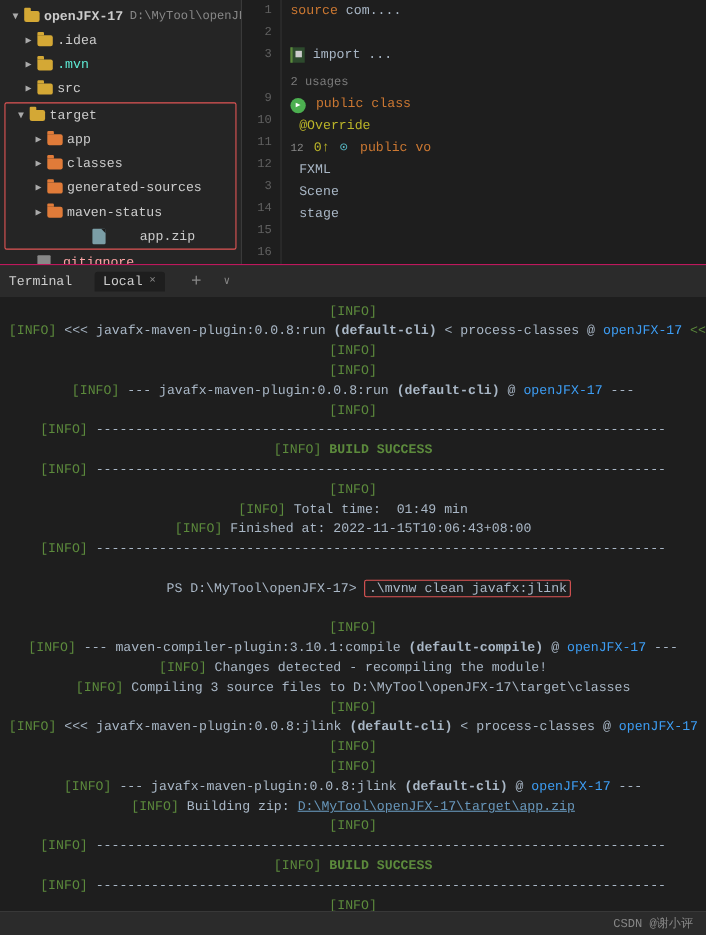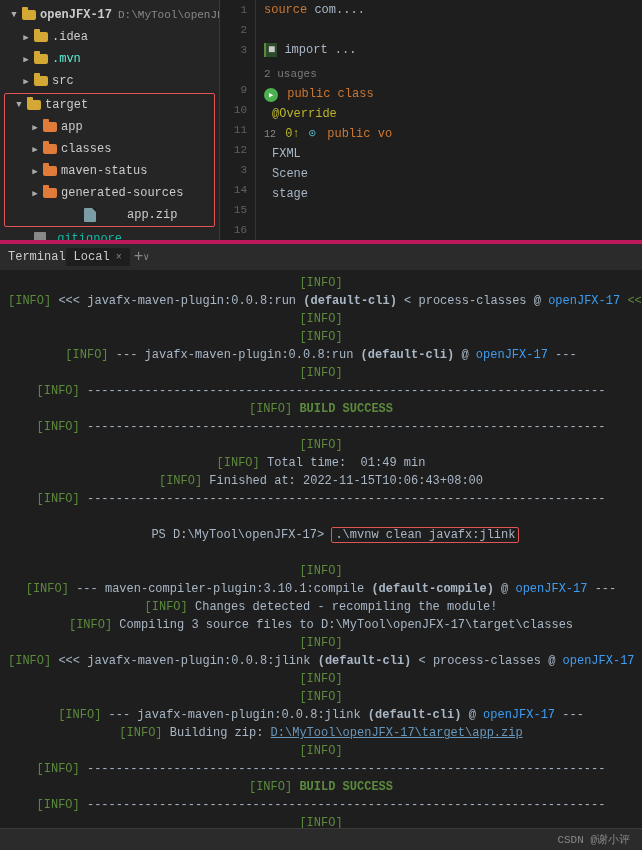--- a/index.html
+++ b/index.html
@@ -157,24 +157,24 @@
     }
     .run-icon::before { content: '▶'; font-size: 7px; color: white; }
 
     
     .terminal-header {
       background: #2b2b2b;
       height: 30px;
       display: flex;
       align-items: center;
       padding: 0 8px;
-      border-top: 4px solid #be185d;
+      border-top: 1px solid #be185d;
       font-size: 12px;
       color: #ccc;
-      gap: 0;
+      gap: 20px;
     }
 
     .terminal-tab {
       display: flex;
       align-items: center;
       gap: 6px;
       padding: 2px 8px;
       background: #1e1e1e;
       border-radius: 3px 3px 0 0;
       font-size: 12px;
@@ -305,46 +305,46 @@
           <span class="folder-orange"></span>
         </span>
         <span style="color:#ccc;">classes</span>
       </div>
 
       <div class="tree-item" style="padding-left:24px;">
         <span class="arrow right"></span>
         <span style="display:inline-flex;align-items:center;margin-right:4px;flex-shrink:0;">
           <span class="folder-orange"></span>
         </span>
-        <span style="color:#ccc;">maven-status</span>
+        <span style="color:#ccc;">generated-sources</span>
       </div>
 
       <div class="tree-item" style="padding-left:24px;">
         <span class="arrow right"></span>
         <span style="display:inline-flex;align-items:center;margin-right:4px;flex-shrink:0;">
           <span class="folder-orange"></span>
         </span>
-        <span style="color:#ccc;">generated-sources</span>
+        <span style="color:#ccc;">maven-status</span>
       </div>
 
       <div class="tree-item" style="padding-left:38px;gap:27px;">
         <span class="arrow" style="width:12px;"></span>
         <span style="display:inline-flex;align-items:center;margin-right:4px;flex-shrink:0;">
           <span style="width:12px;height:14px;background:#7b9ea6;border-radius:1px;display:inline-block;position:relative;">
             <span style="position:absolute;top:0;right:0;width:0;height:0;border-style:solid;border-width:0 4px 4px 0;border-color:transparent #1e1e1e transparent transparent;"></span>
           </span>
         </span>
         <span style="color:#ccc;">app.zip</span>
       </div>
     </div>
 
     <div class="tree-item tree-indent-2">
       <span class="arrow" style="width:12px;"></span>
       <span class="gitignore-icon"></span>
-      <span style="color:#14b8a6;">.gitignore</span>
+      <span style="color:#fca5a5;">.gitignore</span>
     </div>
   </div>
 
   <div class="code-editor">
 
     <div class="line-numbers">
       <div class="ln">1</div>
       <div class="ln">2</div>
       <div class="ln">3</div>
       <div class="ln" style="height:20px;"></div>

